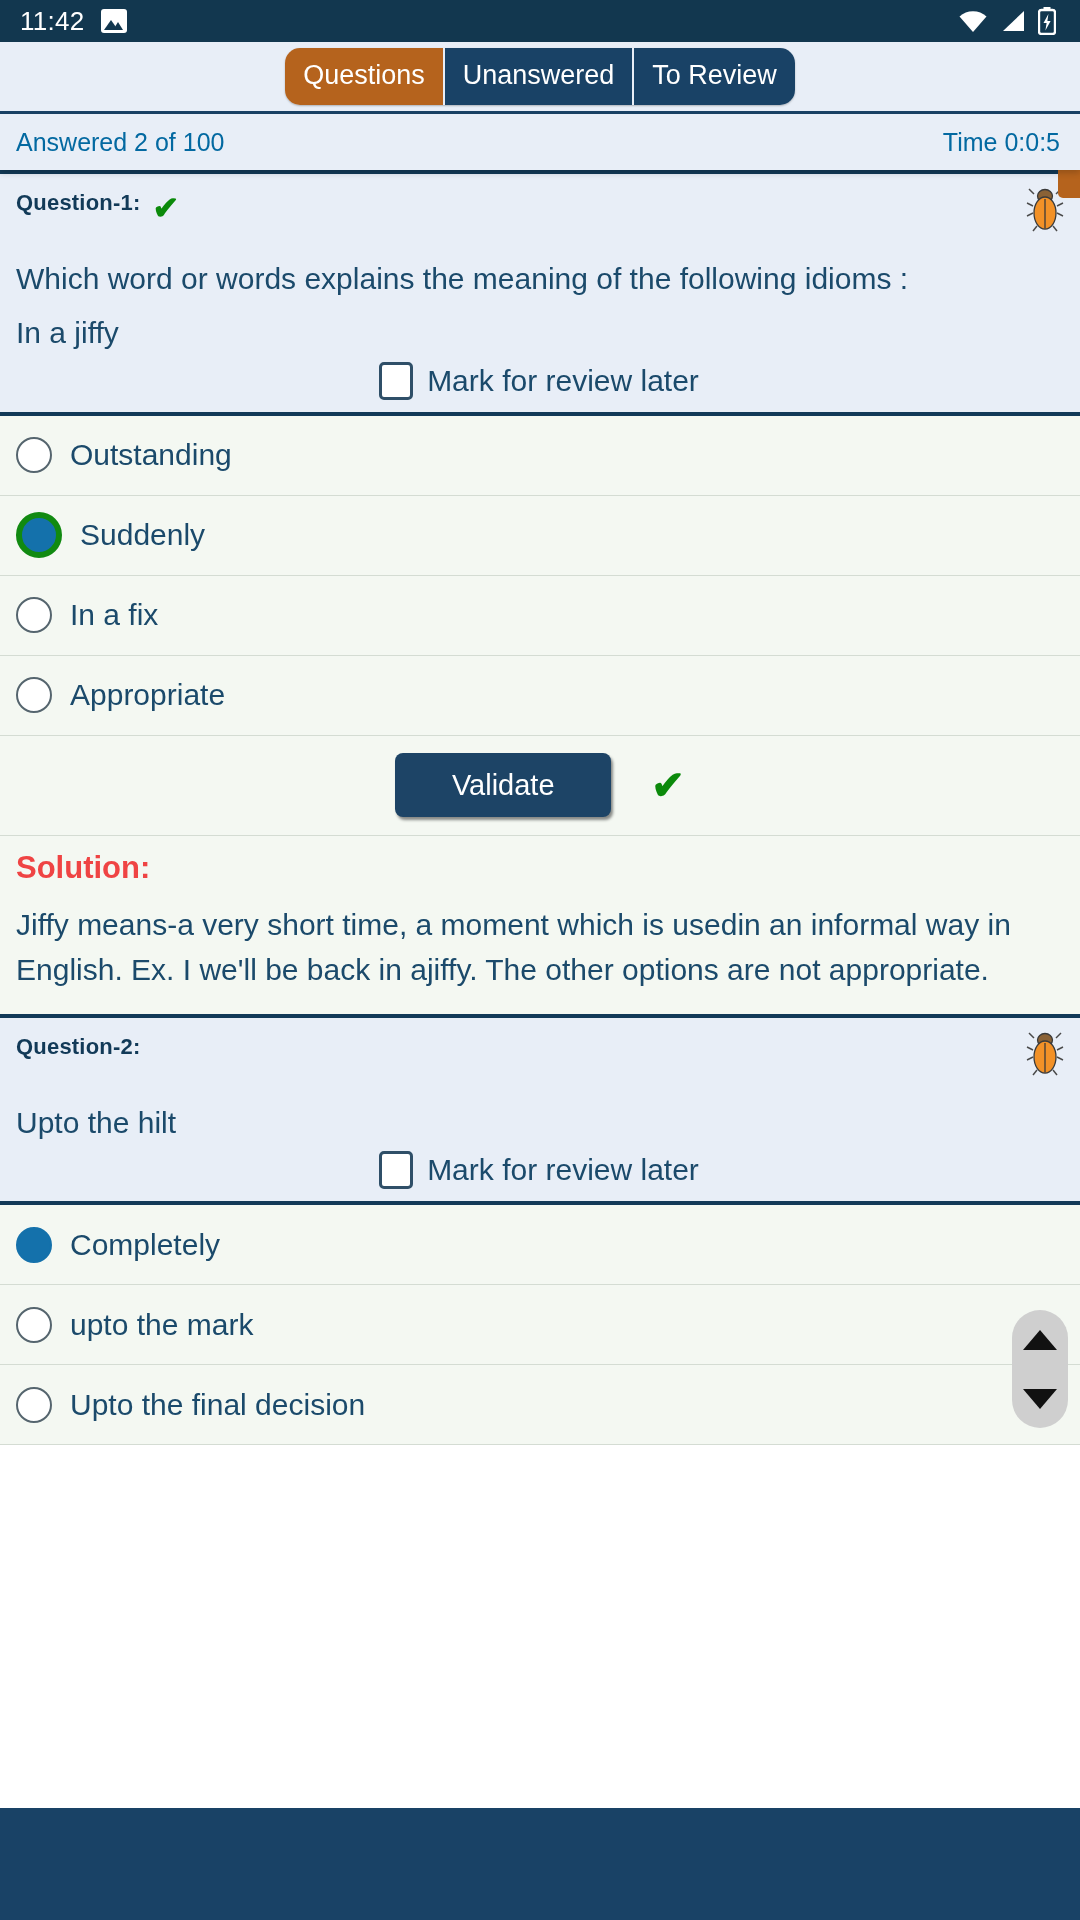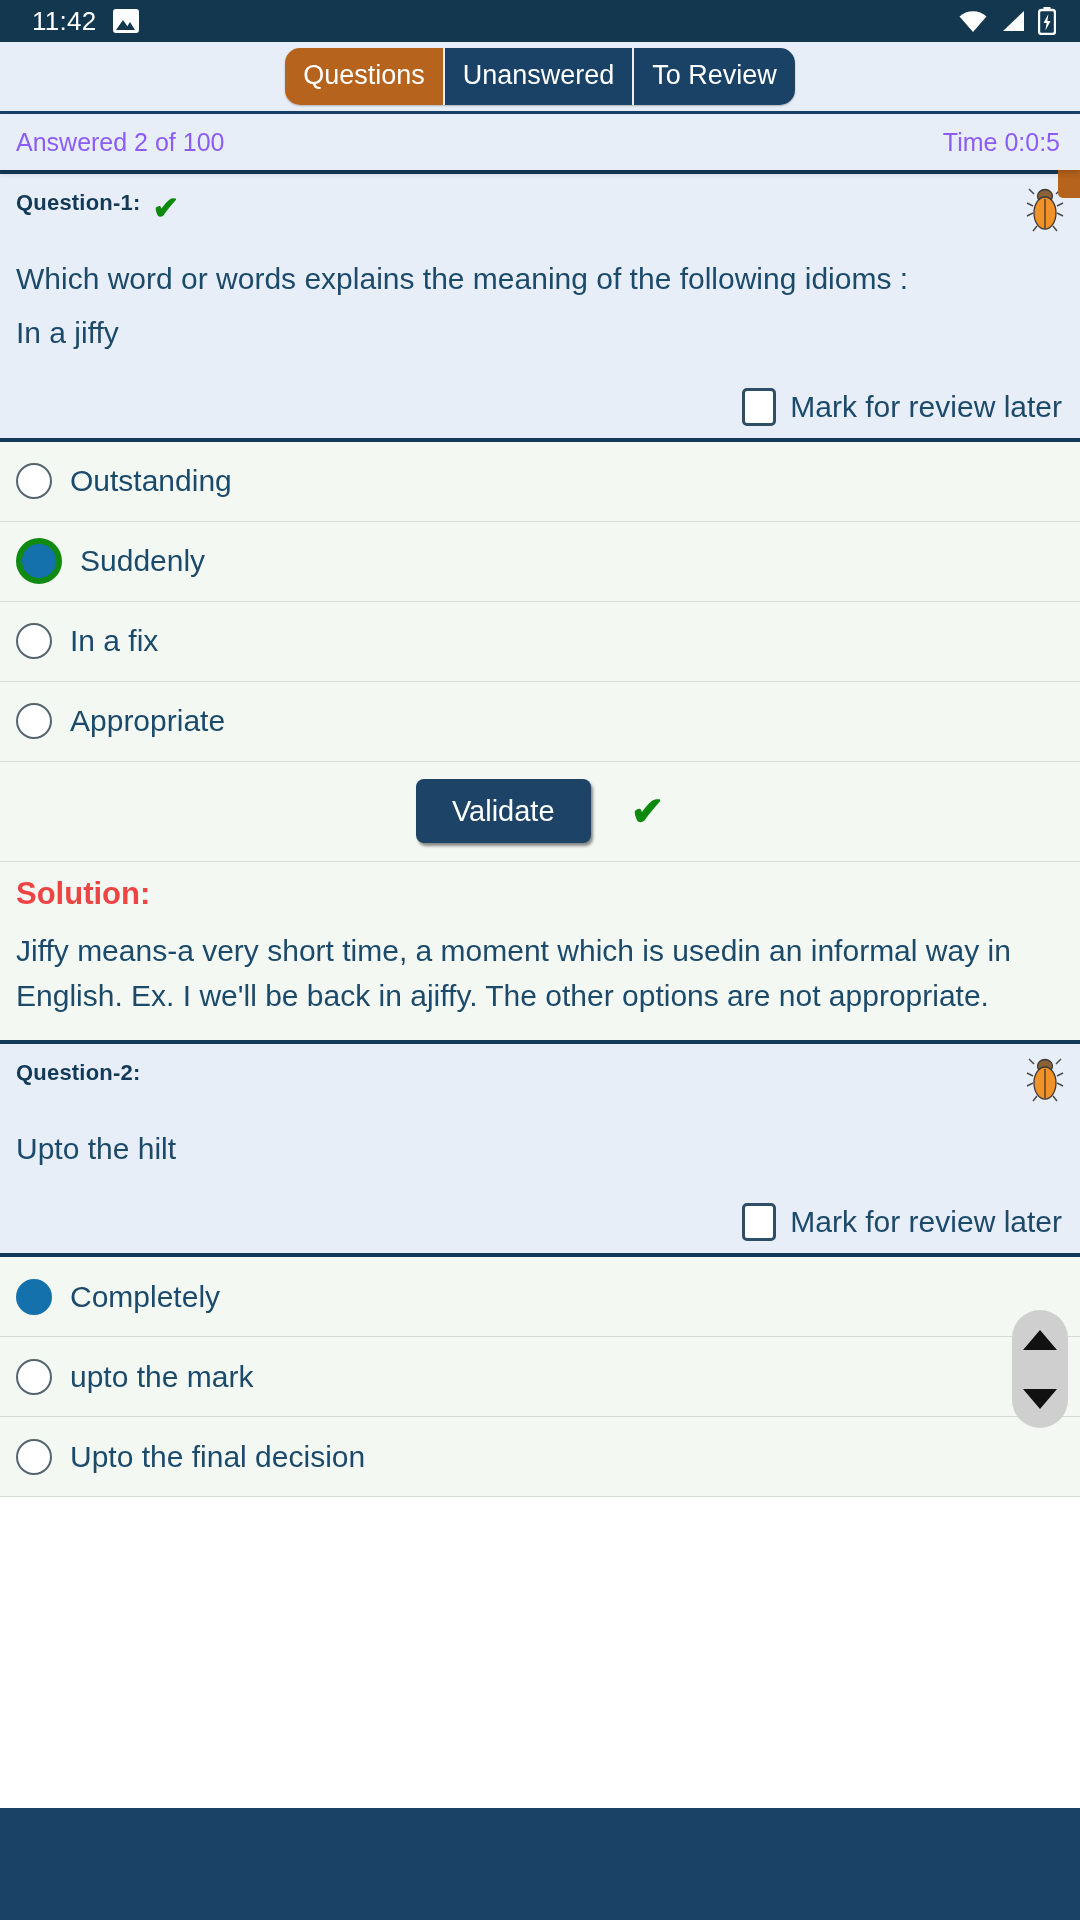--- a/index.html
+++ b/index.html
@@ -17,21 +17,21 @@
     background: #ffffff;
     overflow: hidden;
   }
 
   
   .statusbar {
     height: 42px;
     background: #12374f;
     display: flex;
     align-items: center;
-    padding: 0 18px 0 32px;
+    padding: 0 18px 0 20px;
     color: #ffffff;
   }
   .sb-time { font-size: 26px; letter-spacing: .3px; font-weight: 400; }
   .sb-img-icon {
     width: 26px; height: 24px;
     margin-left: 16px;
     background: #ffffff;
     border-radius: 3px;
     position: relative;
     overflow: hidden;
@@ -109,21 +109,21 @@
   .tab:last-child { border-right: none; }
   .tab.active { background: #b5631d; }
 
   
   .counterrow {
     height: 56px;
     background: #e8eef7;
     display: flex;
     align-items: center;
     padding: 0 20px 0 16px;
-    color: #8b5cf6;
+    color: #0369a1;
     font-size: 25px;
     box-shadow: 0 3px 6px rgba(0,0,0,.18);
     position: relative;
     z-index: 4;
   }
   .counterrow .spacer { flex: 1; }
 
   
   .content {
     position: relative;
@@ -195,22 +195,22 @@
   }
   .qtext {
     font-size: 30px;
     color: #1b4a6b;
     line-height: 1.66;
     margin-top: 18px;
   }
   .markrow {
     display: flex;
     align-items: center;
-    justify-content: flex-end;
-    margin-top: 30px;
+    justify-content: center;
+    margin-top: 4px;
     padding-right: 2px;
   }
   .checkbox {
     width: 34px; height: 38px;
     border: 3px solid #2f4f68;
     border-radius: 5px;
     background: #ffffff;
     cursor: pointer;
     flex: 0 0 auto;
   }
@@ -260,21 +260,21 @@
     display: flex;
     align-items: center;
     justify-content: center;
     gap: 40px;
     border-bottom: 1px solid #d4dcd3;
   }
   .btn-validate {
     background: #1d4466;
     color: #ffffff;
     font-size: 29px;
-    width: 175px;
+    width: 216px;
     height: 64px;
     border: none;
     border-radius: 8px;
     box-shadow: 2px 3px 3px rgba(0,0,0,.45);
     cursor: pointer;
     font-family: "Liberation Sans", sans-serif;
   }
   .tick-big { color: #0b8a0b; font-size: 40px; font-weight: bold; line-height: 1; }
 
   

